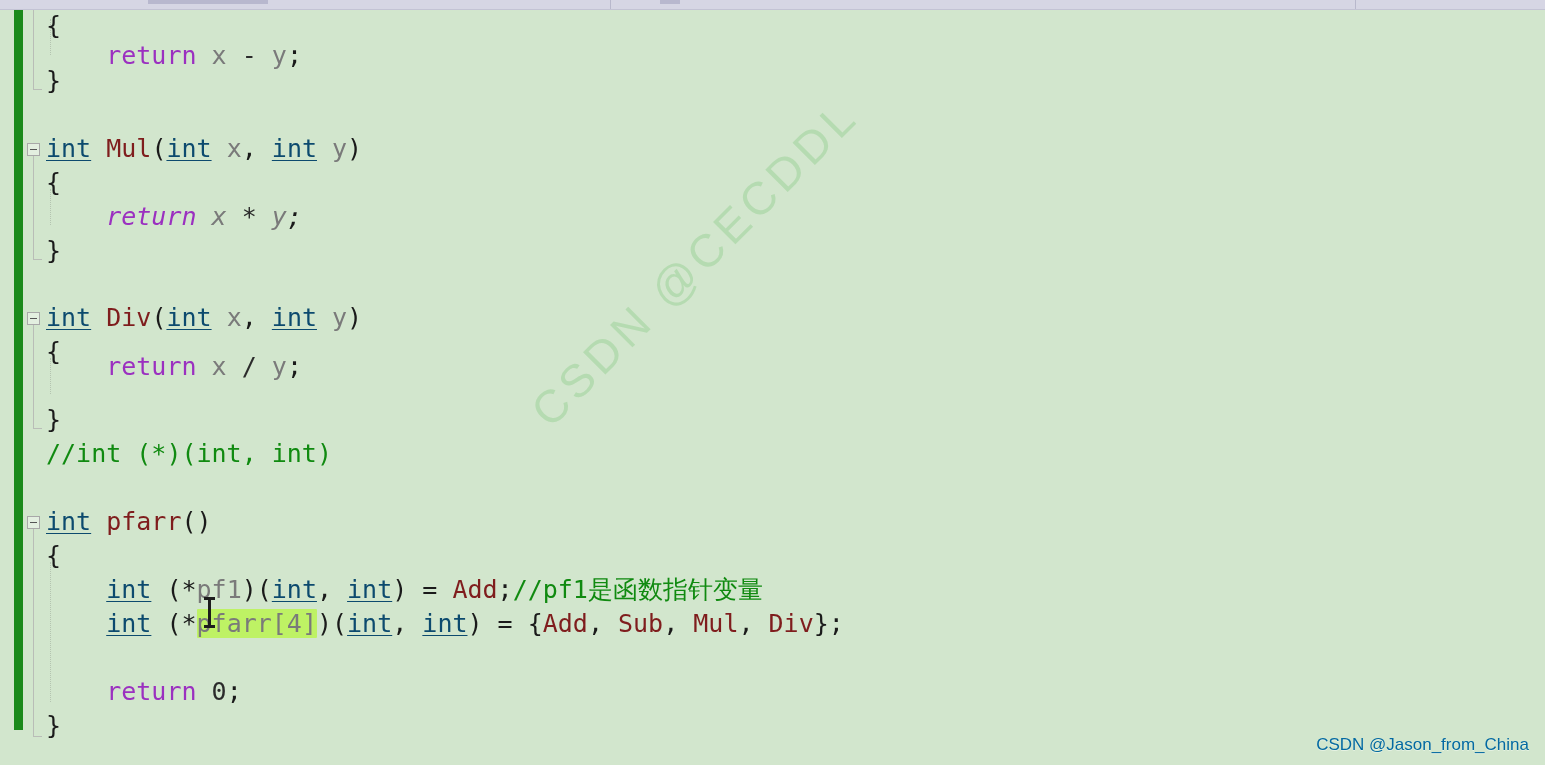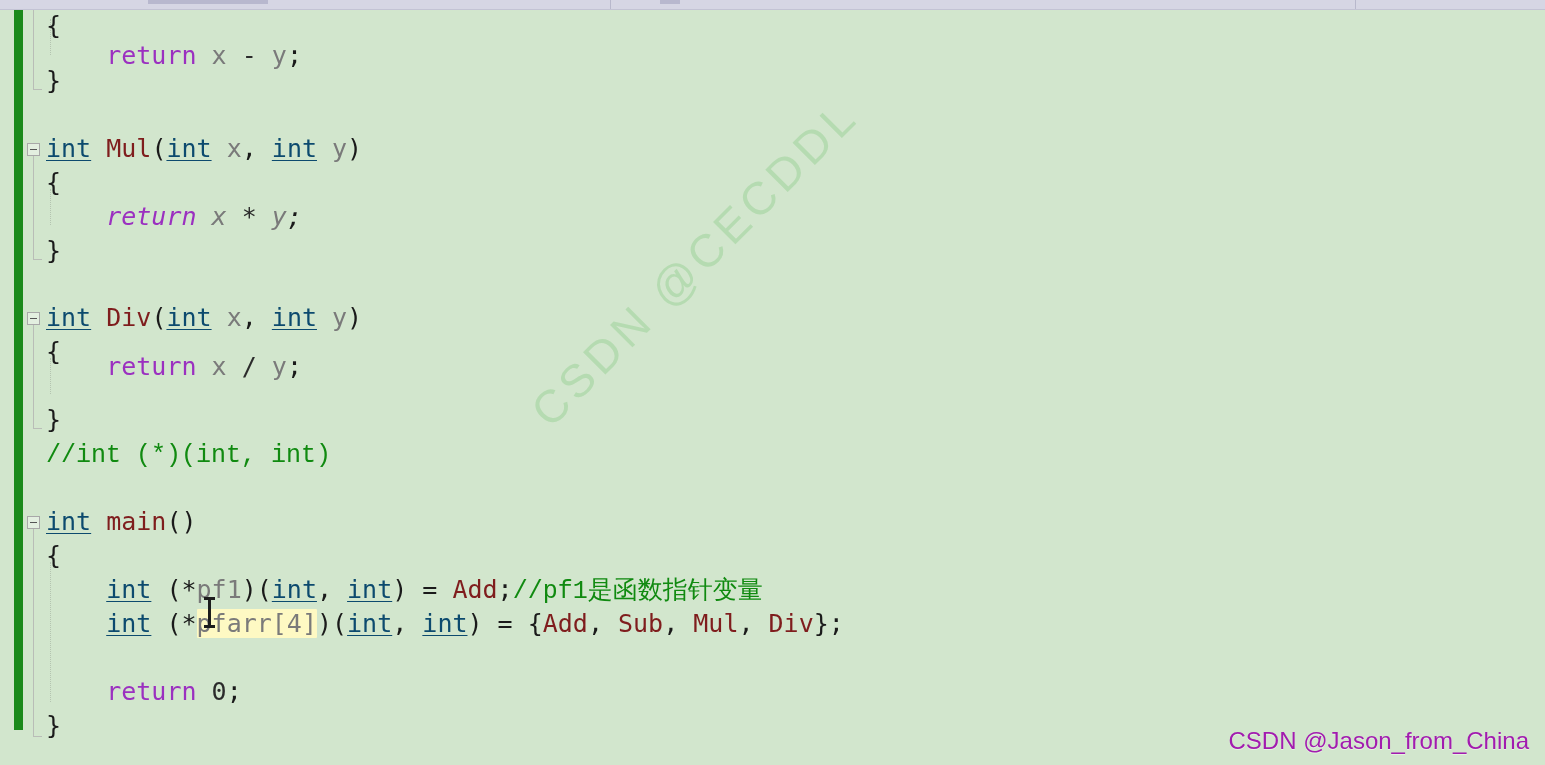--- a/index.html
+++ b/index.html
@@ -76,22 +76,22 @@
     white-space: nowrap;
     user-select: none;
     pointer-events: none;
     z-index: 6;
   }
   #wm-corner {
     position: absolute;
     right: 16px;
     bottom: 10px;
     font-family: "Liberation Sans", sans-serif;
-    font-size: 24px;
-    color: #a21caf;
+    font-size: 17px;
+    color: #0369a1;
     text-shadow: 0 1px 0 #e5f2e2;
     white-space: nowrap;
     user-select: none;
     pointer-events: none;
     z-index: 30;
   }
 
   
   .row {
     position: absolute;
@@ -158,27 +158,27 @@
     z-index: 8;
   }
 
   
   .kw      { color: #0c4a6e; text-decoration: underline; text-decoration-thickness: 1px; text-underline-offset: 3px; }
   .kw-ret  { color: #9b30c0; }
   .fn      { color: #7f1d1d; }
   .var     { color: #7a7a7a; }
   .punct   { color: #1a1a1a; }
   .num     { color: #2b2b2b; }
-  .cmt     { color: #108a10; font-family: Liberation Mono, monospace; }
+  .cmt     { color: #108a10; }
   .op      { color: #2b2b2b; }
   .brace   { color: #1a1a1a; }
 
   
   .sel {
-    background: #fef9c3;
+    background: #bef264;
     border-radius: 1px;
   }
 
   
   #ibeam {
     position: absolute;
     left: 204px;
     top: 596px;
     width: 11px;
     height: 32px;
@@ -233,21 +233,21 @@
         <div class="row" style="top: 157px;"><span class="code"><span class="brace">{</span></span></div>
         <div class="row" style="top: 191px; font-style: italic;"><span class="code"><span class="punct">    </span><span class="kw-ret">return</span><span class="punct"> </span><span class="var">x</span><span class="punct"> </span><span class="op">*</span><span class="punct"> </span><span class="var">y</span><span class="punct">;</span></span></div>
         <div class="row" style="top: 225px;"><span class="code"><span class="brace">}</span></span></div>
         <div class="row" style="top: 259px;"><span class="code"></span></div>
         <div class="row" style="top: 292px;"><span class="code"><span class="kw">int</span><span class="punct"> </span><span class="fn">Div</span><span class="punct">(</span><span class="kw">int</span><span class="punct"> </span><span class="var">x</span><span class="punct">, </span><span class="kw">int</span><span class="punct"> </span><span class="var">y</span><span class="punct">)</span></span></div>
         <div class="row" style="top: 326px;"><span class="code"><span class="brace">{</span></span></div>
         <div class="row" style="top: 341px;"><span class="code"><span class="punct">    </span><span class="kw-ret">return</span><span class="punct"> </span><span class="var">x</span><span class="punct"> </span><span class="op">/</span><span class="punct"> </span><span class="var">y</span><span class="punct">;</span></span></div>
         <div class="row" style="top: 394px;"><span class="code"><span class="brace">}</span></span></div>
         <div class="row" style="top: 428px;"><span class="code"><span class="cmt">//int (*)(int, int)</span></span></div>
         <div class="row" style="top: 462px;"><span class="code"></span></div>
-        <div class="row" style="top: 496px;"><span class="code"><span class="kw">int</span><span class="punct"> </span><span class="fn">main</span><span class="punct">()</span></span></div>
+        <div class="row" style="top: 496px;"><span class="code"><span class="kw">int</span><span class="punct"> </span><span class="fn">pfarr</span><span class="punct">()</span></span></div>
         <div class="row" style="top: 530px;"><span class="code"><span class="brace">{</span></span></div>
         <div class="row" style="top: 564px;"><span class="code"><span class="punct">    </span><span class="kw">int</span><span class="punct"> (*</span><span class="var">pf1</span><span class="punct">)(</span><span class="kw">int</span><span class="punct">, </span><span class="kw">int</span><span class="punct">) = </span><span class="fn">Add</span><span class="punct">;</span><span class="cmt">//pf1是函数指针变量</span></span></div>
         <div class="row" style="top: 598px;"><span class="code"><span class="punct">    </span><span class="kw">int</span><span class="punct"> (*</span><span class="var sel">pfarr[4]</span><span class="punct">)(</span><span class="kw">int</span><span class="punct">, </span><span class="kw">int</span><span class="punct">) = {</span><span class="fn">Add</span><span class="punct">, </span><span class="fn">Sub</span><span class="punct">, </span><span class="fn">Mul</span><span class="punct">, </span><span class="fn">Div</span><span class="punct">};</span></span></div>
         <div class="row" style="top: 632px;"><span class="code"></span></div>
         <div class="row" style="top: 666px;"><span class="code"><span class="punct">    </span><span class="kw-ret">return</span><span class="punct"> </span><span class="num">0</span><span class="punct">;</span></span></div>
         <div class="row" style="top: 700px;"><span class="code"><span class="brace">}</span></span></div>
       </div>
 
   </div>
 

